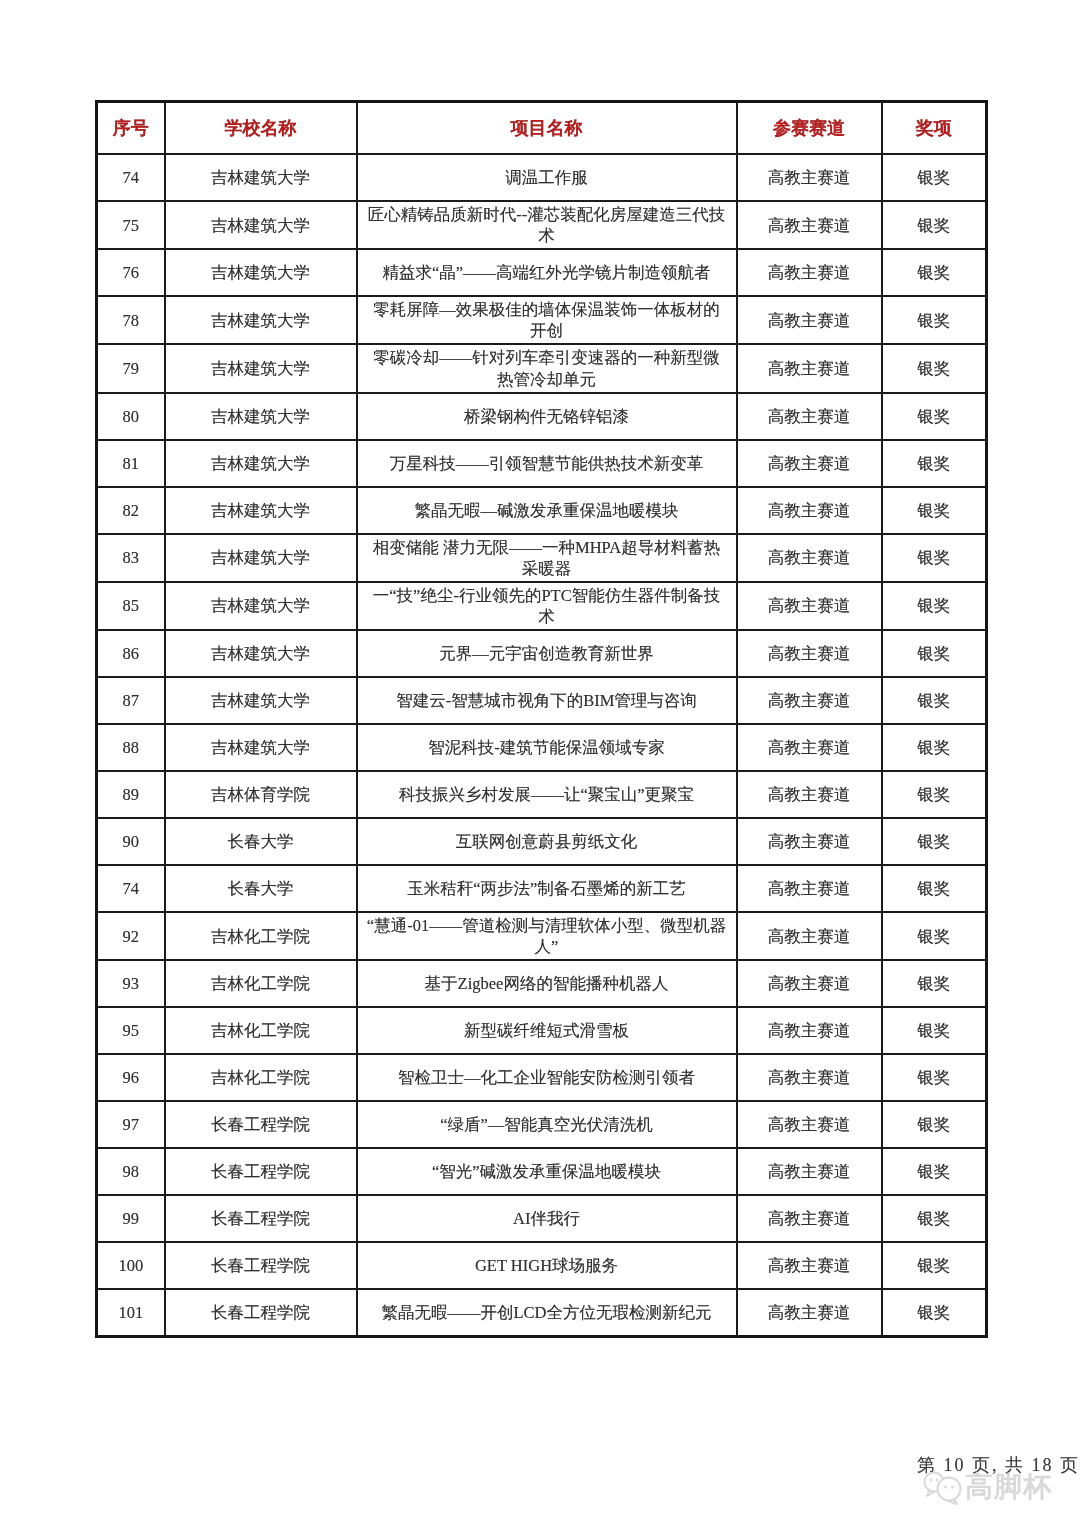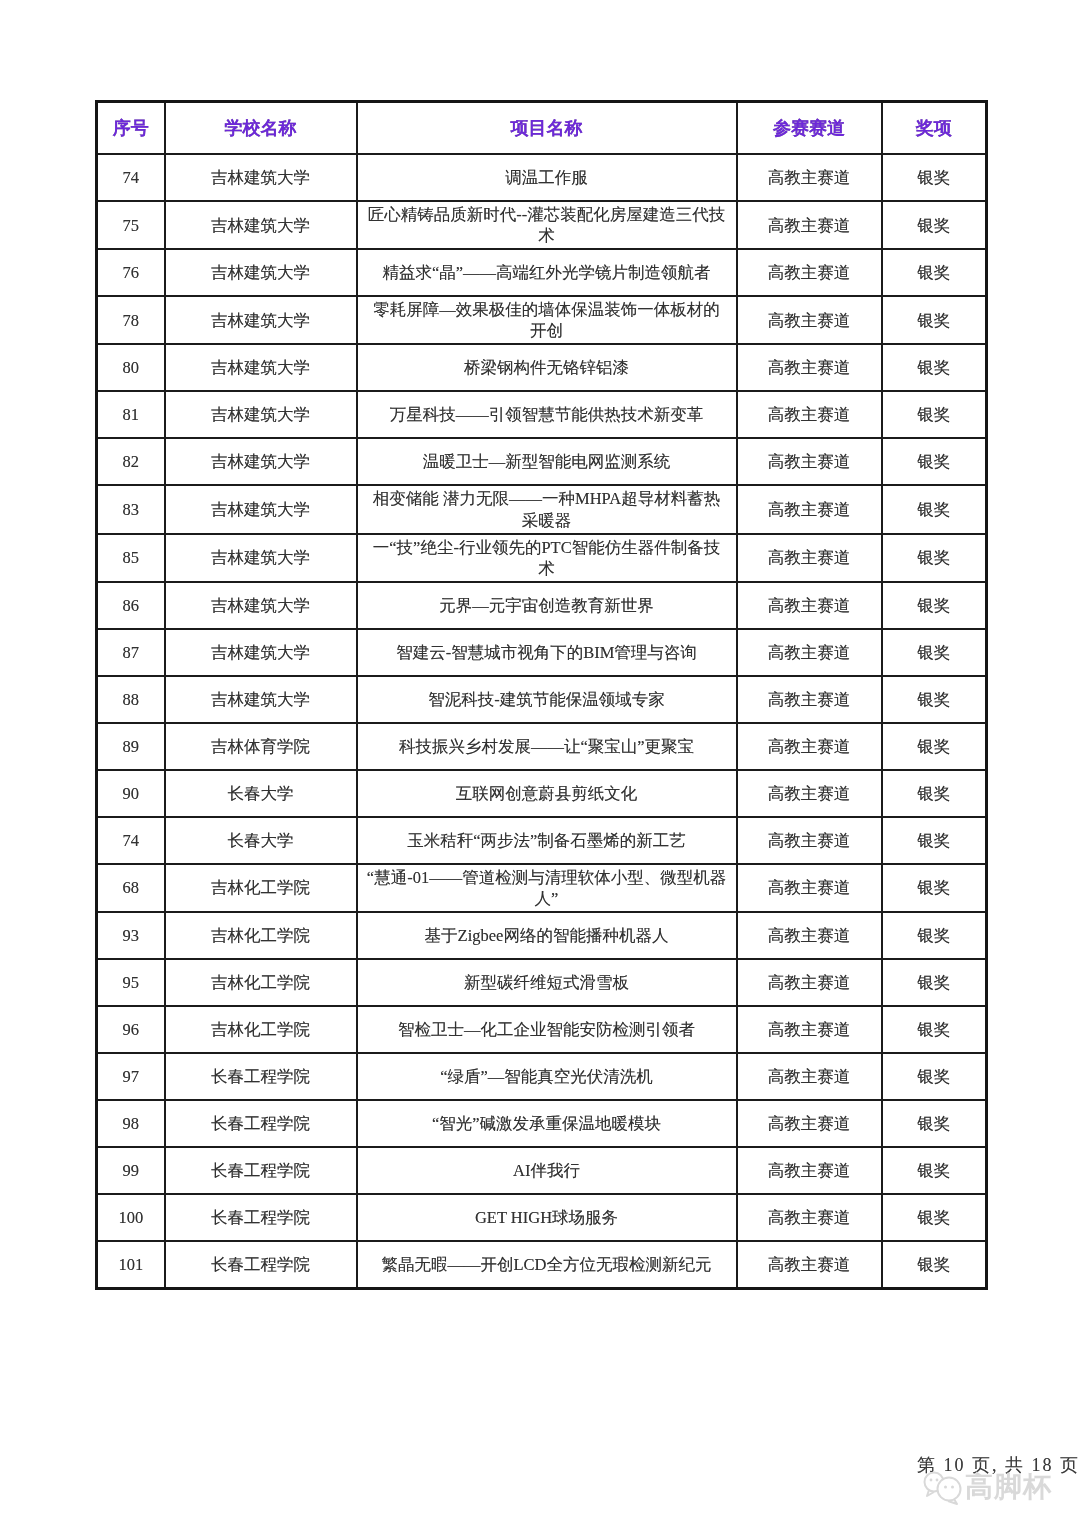--- a/index.html
+++ b/index.html
@@ -27,21 +27,21 @@
     text-align: center;
     vertical-align: middle;
     color: #323232;
     text-shadow: 0 0 0.5px rgba(60,60,60,0.55);
     overflow: hidden;
   }
   th {
     height: 46px;
     font-size: 18px;
     font-weight: 700;
-    color: #6d28d9;
+    color: #b91c1c;
     padding: 2px 4px;
   }
   td {
     height: 41px;
     font-size: 16.5px;
     line-height: 1.28;
     padding: 2px 4px;
   }
   td.project { padding: 2px 8px; margin-top: 16px; }
   .footer-pageinfo {
@@ -116,37 +116,44 @@
           <td>银奖</td>
         </tr>
         <tr>
           <td>78</td>
           <td>吉林建筑大学</td>
           <td class="project">零耗屏障—效果极佳的墙体保温装饰一体板材的开创</td>
           <td>高教主赛道</td>
           <td>银奖</td>
         </tr>
         <tr>
+          <td>79</td>
+          <td>吉林建筑大学</td>
+          <td class="project">零碳冷却——针对列车牵引变速器的一种新型微热管冷却单元</td>
+          <td>高教主赛道</td>
+          <td>银奖</td>
+        </tr>
+        <tr>
           <td>80</td>
           <td>吉林建筑大学</td>
           <td class="project">桥梁钢构件无铬锌铝漆</td>
           <td>高教主赛道</td>
           <td>银奖</td>
         </tr>
         <tr>
           <td>81</td>
           <td>吉林建筑大学</td>
           <td class="project">万星科技——引领智慧节能供热技术新变革</td>
           <td>高教主赛道</td>
           <td>银奖</td>
         </tr>
         <tr>
           <td>82</td>
           <td>吉林建筑大学</td>
-          <td class="project">温暖卫士—新型智能电网监测系统</td>
+          <td class="project">繁晶无暇—碱激发承重保温地暖模块</td>
           <td>高教主赛道</td>
           <td>银奖</td>
         </tr>
         <tr>
           <td>83</td>
           <td>吉林建筑大学</td>
           <td class="project">相变储能 潜力无限——一种MHPA超导材料蓄热采暖器</td>
           <td>高教主赛道</td>
           <td>银奖</td>
         </tr>
@@ -193,21 +200,21 @@
           <td>银奖</td>
         </tr>
         <tr>
           <td>74</td>
           <td>长春大学</td>
           <td class="project">玉米秸秆“两步法”制备石墨烯的新工艺</td>
           <td>高教主赛道</td>
           <td>银奖</td>
         </tr>
         <tr>
-          <td>68</td>
+          <td>92</td>
           <td>吉林化工学院</td>
           <td class="project">“慧通-01——管道检测与清理软体小型、微型机器人”</td>
           <td>高教主赛道</td>
           <td>银奖</td>
         </tr>
         <tr>
           <td>93</td>
           <td>吉林化工学院</td>
           <td class="project">基于Zigbee网络的智能播种机器人</td>
           <td>高教主赛道</td>

